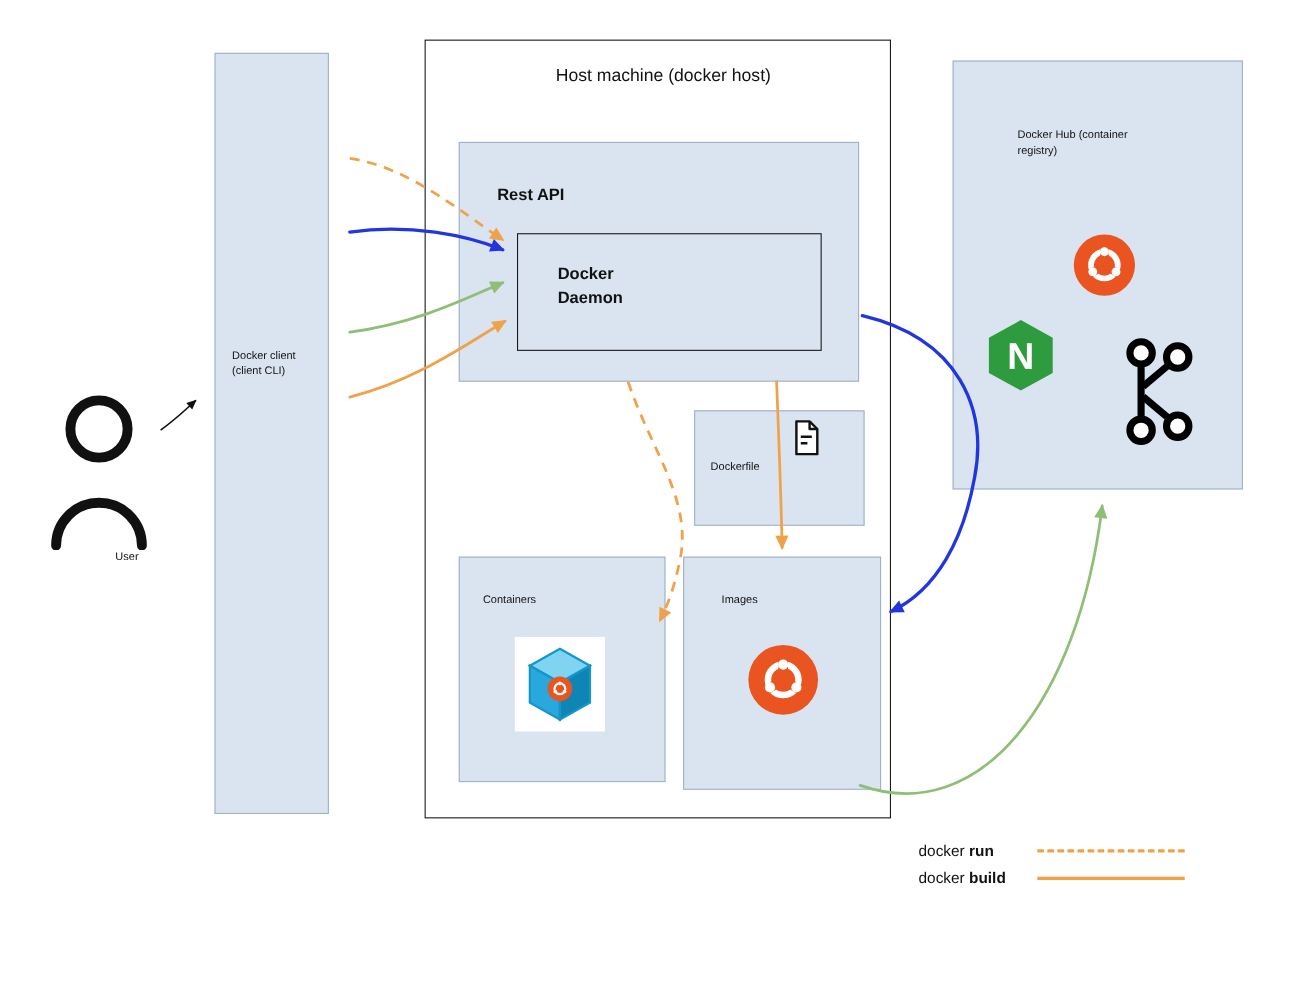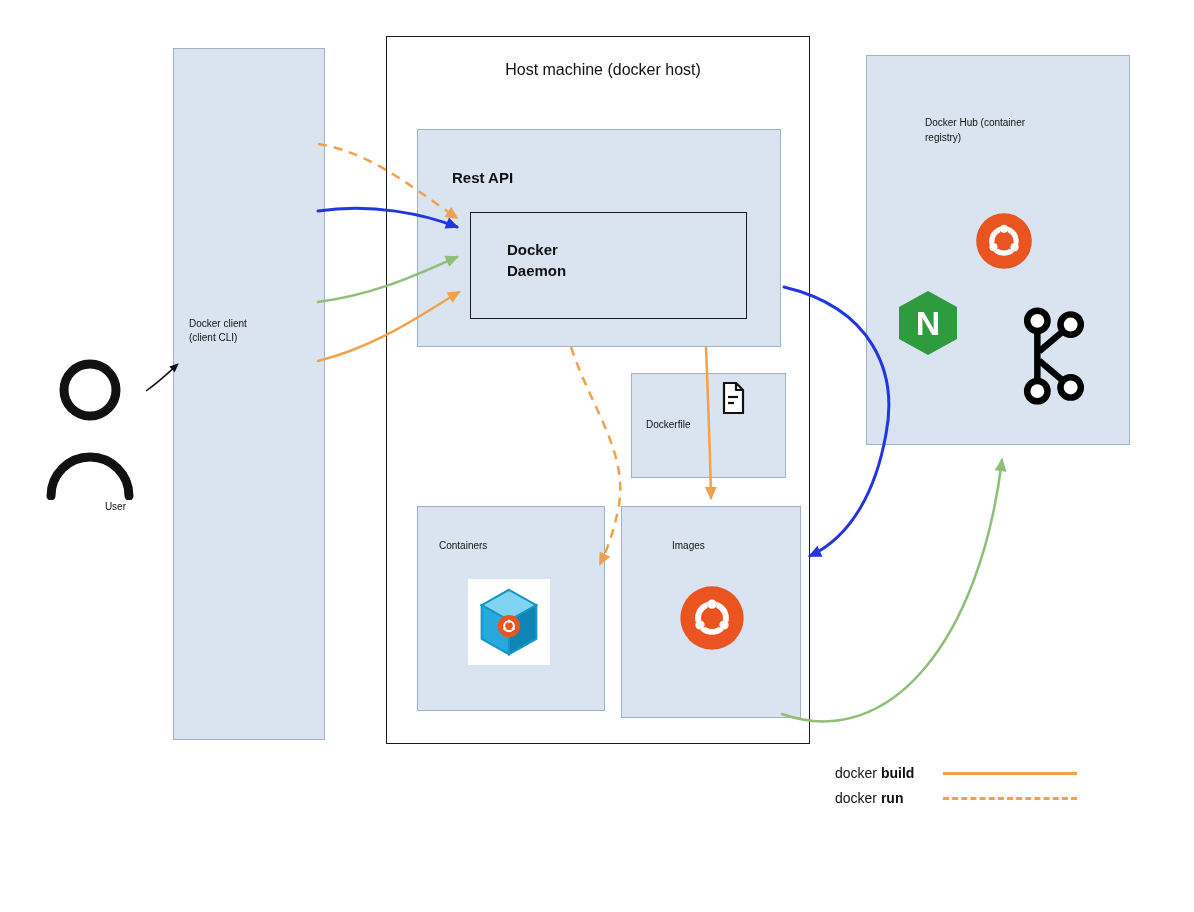--- a/index.html
+++ b/index.html
@@ -35,21 +35,21 @@
 <body>
 
 <div id="canvas">
 
   <svg class="abs" style="left:44px;top:356px;" width="92" height="144" viewBox="0 0 92 144">
     <circle cx="46" cy="34" r="26" fill="none" stroke="#111" stroke-width="9"></circle>
     <path d="M 7,140 A 39,39 0 0 1 85,140" fill="none" stroke="#111" stroke-width="9" stroke-linecap="round"></path>
   </svg>
   <div class="label" style="left:54px;top:500px;width:72px;text-align:right;">User</div>
 
-  <div class="bluebox" style="left:173px;top:48px;width:152px;height:692px;padding-left:28px;">
+  <div class="bluebox" style="left:195px;top:48px;width:104px;height:692px;padding-left:28px;">
     <div class="label" style="left:15px;top:268px;width:74px;">
       <div class="b">Docker client</div>
       <div>(client CLI)</div>
     </div>
   </div>
 
   <div id="host-box" style="left:386px;top:36px;width:424px;height:708px;">
     <div id="host-title">Host machine (docker host)</div>
 
     <div class="bluebox" style="left:30px;top:92px;width:364px;height:218px;">
@@ -89,21 +89,21 @@
               <circle cx="50" cy="51" r="2.4"></circle>
               <circle cx="56" cy="61.5" r="2.4"></circle>
               <circle cx="44" cy="61.5" r="2.4"></circle>
             </g>
           </g>
         </svg>
       </div>
     </div>
 
     <div class="bluebox" style="left:234px;top:469px;width:180px;height:212px;">
-      <div class="label" style="left:50px;top:32px;">Images</div>
+      <div class="label" style="left:34px;top:32px;">Images</div>
       <svg class="abs" style="left:57px;top:78px;" width="66" height="66" viewBox="0 0 100 100">
         <circle cx="50" cy="50" r="48" fill="#e95420"></circle>
         <circle cx="50" cy="50" r="21" fill="none" stroke="#fff" stroke-width="9"></circle>
         <g stroke-width="13" stroke="#e95420">
           <line x1="50" y1="50" x2="50" y2="15"></line>
           <line x1="50" y1="50" x2="80" y2="68"></line>
           <line x1="50" y1="50" x2="20" y2="68"></line>
         </g>
         <g fill="#fff">
           <circle cx="50" cy="29" r="7"></circle>
@@ -147,26 +147,26 @@
         <circle cx="22" cy="17" r="11"></circle>
         <circle cx="22" cy="93" r="11"></circle>
         <circle cx="58" cy="21" r="11"></circle>
         <circle cx="58" cy="89" r="11"></circle>
       </g>
     </svg>
   </div>
 
   <div id="legend">
     <div class="legend-row">
+      <span class="legend-label"><span>docker </span><b>run</b></span>
+      <span class="legend-line" style="border-top: 3px dashed rgb(240, 162, 74);"></span>
+    </div>
+    <div class="legend-row">
       <span class="legend-label"><span>docker </span><b>build</b></span>
       <span class="legend-line" style="border-top: 3px solid rgb(240, 162, 74);"></span>
-    </div>
-    <div class="legend-row">
-      <span class="legend-label"><span>docker </span><b>run</b></span>
-      <span class="legend-line" style="border-top: 3px dashed rgb(240, 162, 74);"></span>
     </div>
   </div>
 
   <svg id="arrows" width="1194" height="912" viewBox="0 0 1194 912">
     <defs>
       <marker id="ah-run" markerUnits="userSpaceOnUse" markerWidth="16" markerHeight="14" refX="12" refY="7" orient="auto">
         <path d="M1,1 L14,7 L1,13 Z" fill="#f0a24a"></path>
       </marker>
       <marker id="ah-build" markerUnits="userSpaceOnUse" markerWidth="16" markerHeight="14" refX="12" refY="7" orient="auto">
         <path d="M1,1 L14,7 L1,13 Z" fill="#f0a24a"></path>

